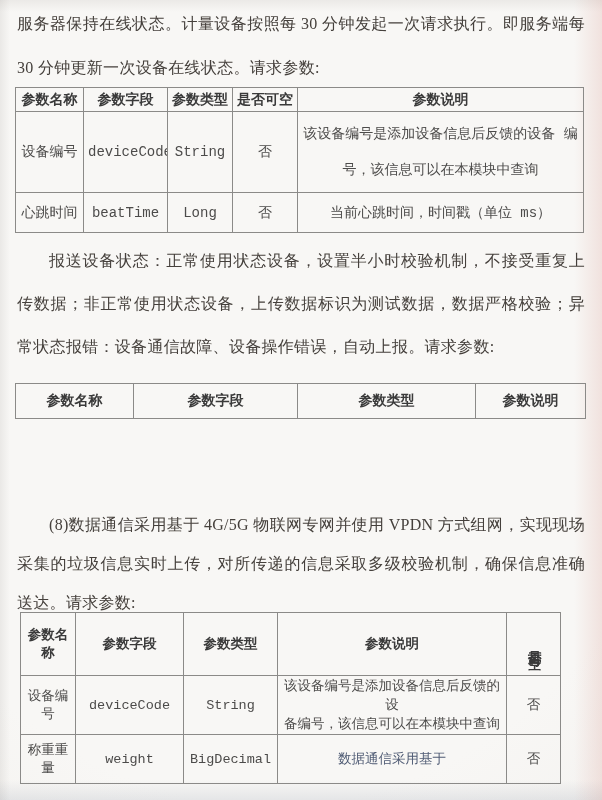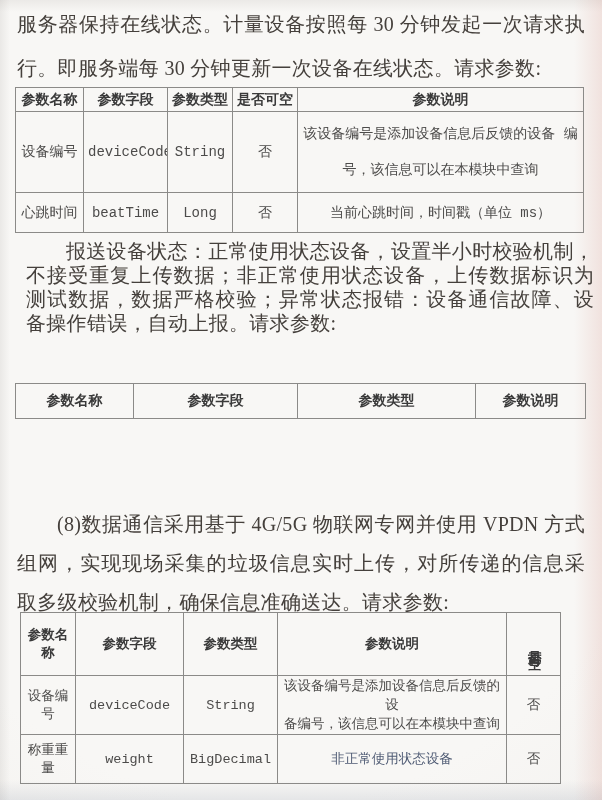--- a/index.html
+++ b/index.html
@@ -8,25 +8,25 @@
     background:
       linear-gradient(to right, rgba(110,105,100,0.10), rgba(110,105,100,0) 10px),
       linear-gradient(to left, rgba(214,150,140,0.22), rgba(214,150,140,0) 28px),
       linear-gradient(to top, rgba(150,160,175,0.20), rgba(150,160,175,0) 20px),
       linear-gradient(to bottom, rgba(190,185,180,0.22), rgba(190,185,180,0) 12px),
       radial-gradient(130% 110% at 45% 40%, #f8f7f5 55%, #eeebe8 100%);
     font-family:"Liberation Serif","DejaVu Serif",serif;
   }
   .para {
     position:absolute; left:17px; width:568px;
-    font-size:20px; color:#45403c; text-align:justify;
+    font-size:16px; color:#45403c; text-align:justify;
     letter-spacing:0.3px;
   }
   .p1 { top:2px;   line-height:44px; }
-  .p2 { top:239px; line-height:24px; text-indent:2em;margin-left:9px; }
+  .p2 { top:239px; line-height:43px; text-indent:2em; }
   .p3 { top:505px; line-height:39px;  text-indent:2em; }
 
   table.tbl {
     position:absolute; border-collapse:collapse; table-layout:fixed;
     font-family:Liberation Mono, monospace;
     color:#4c4b4a; background:transparent;
   }
   .tbl th, .tbl td {
     border:1px solid #8b8a88; text-align:center; vertical-align:middle;
     padding:0 4px; overflow:hidden;
@@ -130,19 +130,19 @@
       <td>deviceCode</td>
       <td>String</td>
       <td class="pre desc-two">该设备编号是添加设备信息后反馈的设
 备编号，该信息可以在本模块中查询</td>
       <td>否</td>
     </tr>
     <tr style="height:49px">
       <td>称重重量</td>
       <td>weight</td>
       <td>BigDecimal</td>
-      <td class="hl-blue">非正常使用状态设备</td>
+      <td class="hl-blue">数据通信采用基于</td>
       <td>否</td>
     </tr>
   </tbody>
     </table>
 
 </div>
 
 </body></html>

